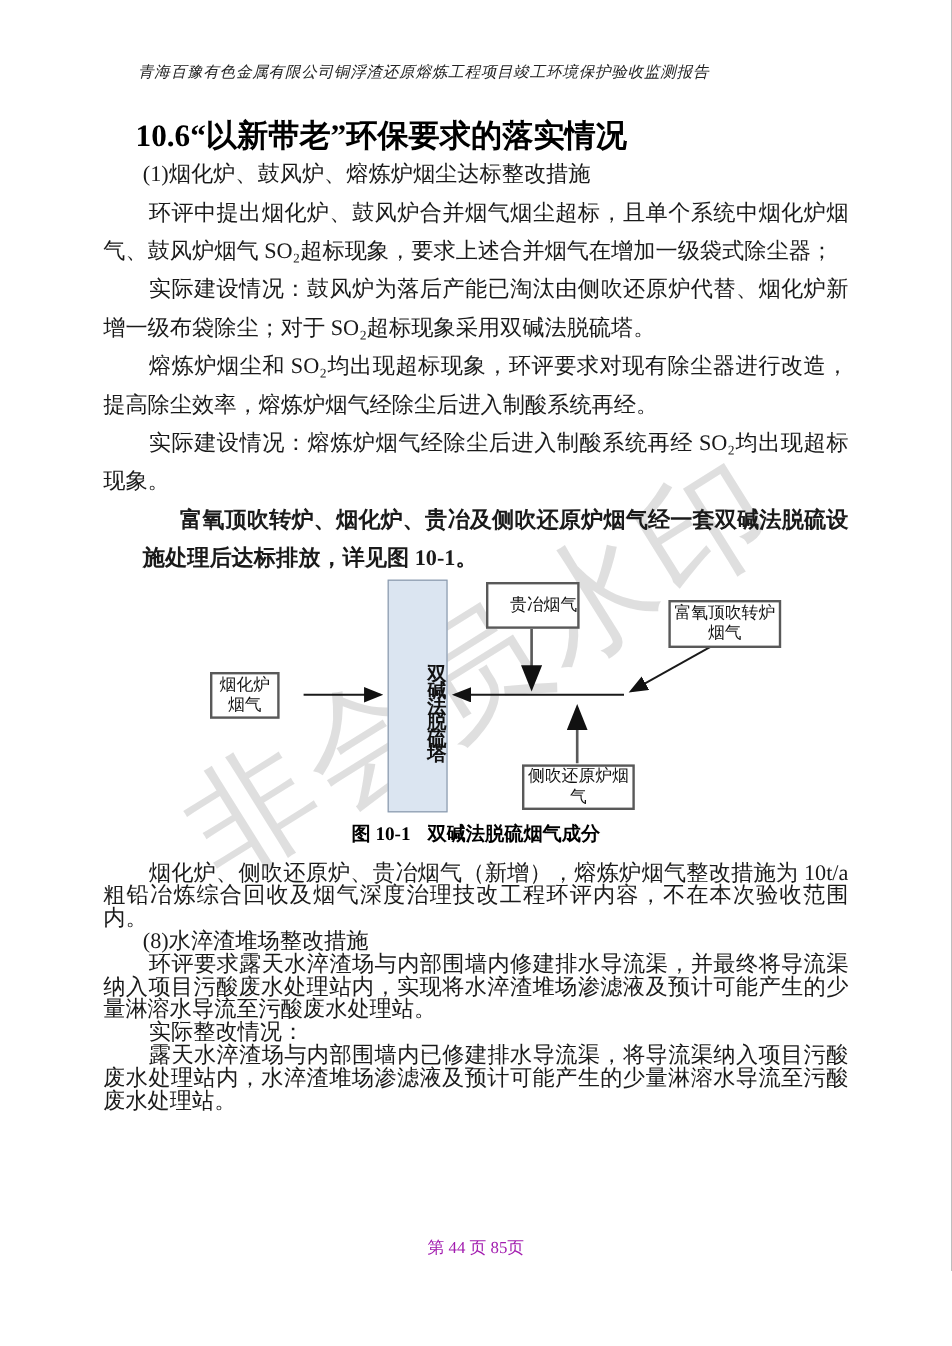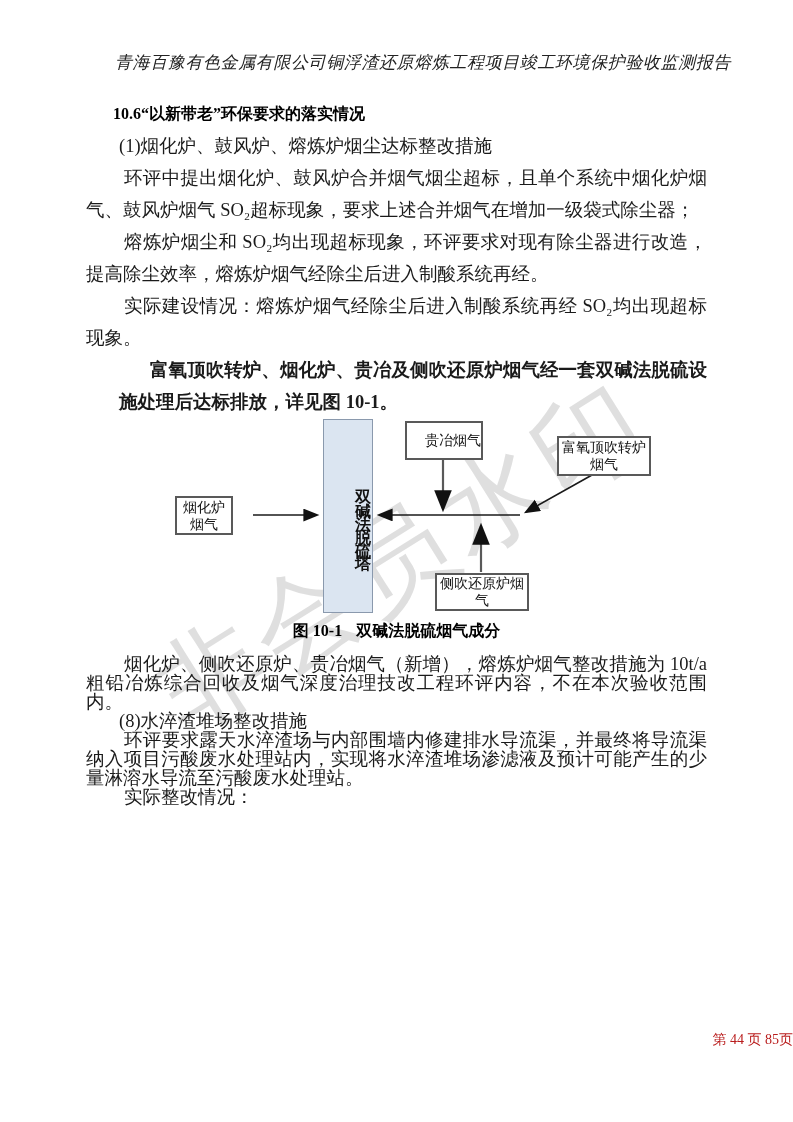--- a/index.html
+++ b/index.html
@@ -11,27 +11,27 @@
   .watermark{
     position:absolute;left:402px;top:558px;z-index:0;
     transform:translate(-50%,-50%) rotate(-32deg);
     font-size:105px;letter-spacing:6px;white-space:nowrap;
     color:rgba(150,150,150,0.30);
     font-family:"Liberation Sans", sans-serif;
     pointer-events:none;user-select:none;
   }
   .doc-header{
     position:absolute;left:115px;top:51px;z-index:2;
-    font-size:17px;font-style:italic;color:#222;letter-spacing:0.6px;
+    font-size:13px;font-style:italic;color:#222;letter-spacing:0.6px;
     white-space:nowrap;
   }
   .content{position:absolute;left:86px;top:0;width:621px;z-index:1;}
   .section-title{
     margin:97px 0 0 0;padding-left:27px;
-    font-size:16px;font-weight:bold;line-height:33px;color:#000;
+    font-size:26px;font-weight:bold;line-height:33px;color:#000;
   }
   .para{
     margin:0;font-size:18.5px;line-height:32px;
     text-align:justify;text-indent:38px;
   }
   .para.first-tight{text-indent:33px;}
   .para.inset{padding-left:33px;text-indent:31px;font-weight:bold;}
   .para-b{line-height:19px;}
   
   .figure{position:relative;width:793px;height:237px;margin-left:-86px;}
@@ -50,38 +50,39 @@
     writing-mode:vertical-lr;text-orientation:upright;
     letter-spacing:13px;
   }
   .fig-caption{
     position:absolute;left:0;top:203px;width:100%;
     text-align:center;font-weight:bold;font-size:16px;color:#000;
   }
   .fig-caption .cap-label{margin-right:14px;}
   .doc-footer{
     position:absolute;left:0;top:1031px;width:100%;z-index:1;
-    text-align:right;font-size:14px;color:#b91c1c;
+    text-align:center;font-size:14px;color:#a21caf;
   }
 </style>
 </head>
 <body>
 
 <div class="page">
 
   <div class="watermark">非会员水印</div>
 
   <div class="doc-header">青海百豫有色金属有限公司铜浮渣还原熔炼工程项目竣工环境保护验收监测报告</div>
 
   <div class="content">
 
     <h1 class="section-title">10.6“以新带老”环保要求的落实情况</h1>
 
     <p class="para first-tight">(1)烟化炉、鼓风炉、熔炼炉烟尘达标整改措施</p>
     <p class="para">环评中提出烟化炉、鼓风炉合并烟气烟尘超标，且单个系统中烟化炉烟气、鼓风炉烟气 SO₂超标现象，要求上述合并烟气在增加一级袋式除尘器；</p>
+    <p class="para">实际建设情况：鼓风炉为落后产能已淘汰由侧吹还原炉代替、烟化炉新增一级布袋除尘；对于 SO₂超标现象采用双碱法脱硫塔。</p>
     <p class="para">熔炼炉烟尘和 SO₂均出现超标现象，环评要求对现有除尘器进行改造，提高除尘效率，熔炼炉烟气经除尘后进入制酸系统再经。</p>
     <p class="para">实际建设情况：熔炼炉烟气经除尘后进入制酸系统再经 SO₂均出现超标现象。</p>
     <p class="para inset">富氧顶吹转炉、烟化炉、贵冶及侧吹还原炉烟气经一套双碱法脱硫设施处理后达标排放，详见图 10-1。</p>
 
     <div class="figure">
       <svg class="fig-svg" width="793" height="237" viewBox="0 0 793 237" xmlns="http://www.w3.org/2000/svg">
         <defs>
           <marker id="ah" markerWidth="11" markerHeight="9" refX="8.5" refY="4" orient="auto">
             <path d="M0,0 L10,4 L0,8 z" fill="#111"></path>
           </marker>
@@ -120,18 +121,19 @@
 
       <div class="fig-caption">
         <span class="cap-label">图 10-1</span><span>双碱法脱硫烟气成分</span>
       </div>
     </div>
 
     <p class="para para-b">烟化炉、侧吹还原炉、贵冶烟气（新增），熔炼炉烟气整改措施为 10t/a 粗铅冶炼综合回收及烟气深度治理技改工程环评内容，不在本次验收范围内。</p>
     <p class="para para-b first-tight">(8)水淬渣堆场整改措施</p>
     <p class="para para-b">环评要求露天水淬渣场与内部围墙内修建排水导流渠，并最终将导流渠纳入项目污酸废水处理站内，实现将水淬渣堆场渗滤液及预计可能产生的少量淋溶水导流至污酸废水处理站。</p>
     <p class="para para-b">实际整改情况：</p>
+    <p class="para para-b">露天水淬渣场与内部围墙内已修建排水导流渠，将导流渠纳入项目污酸废水处理站内，水淬渣堆场渗滤液及预计可能产生的少量淋溶水导流至污酸废水处理站。</p>
 
   </div>
 
   <div class="doc-footer">第 44 页 85页</div>
 
 </div>
 
 </body></html>

